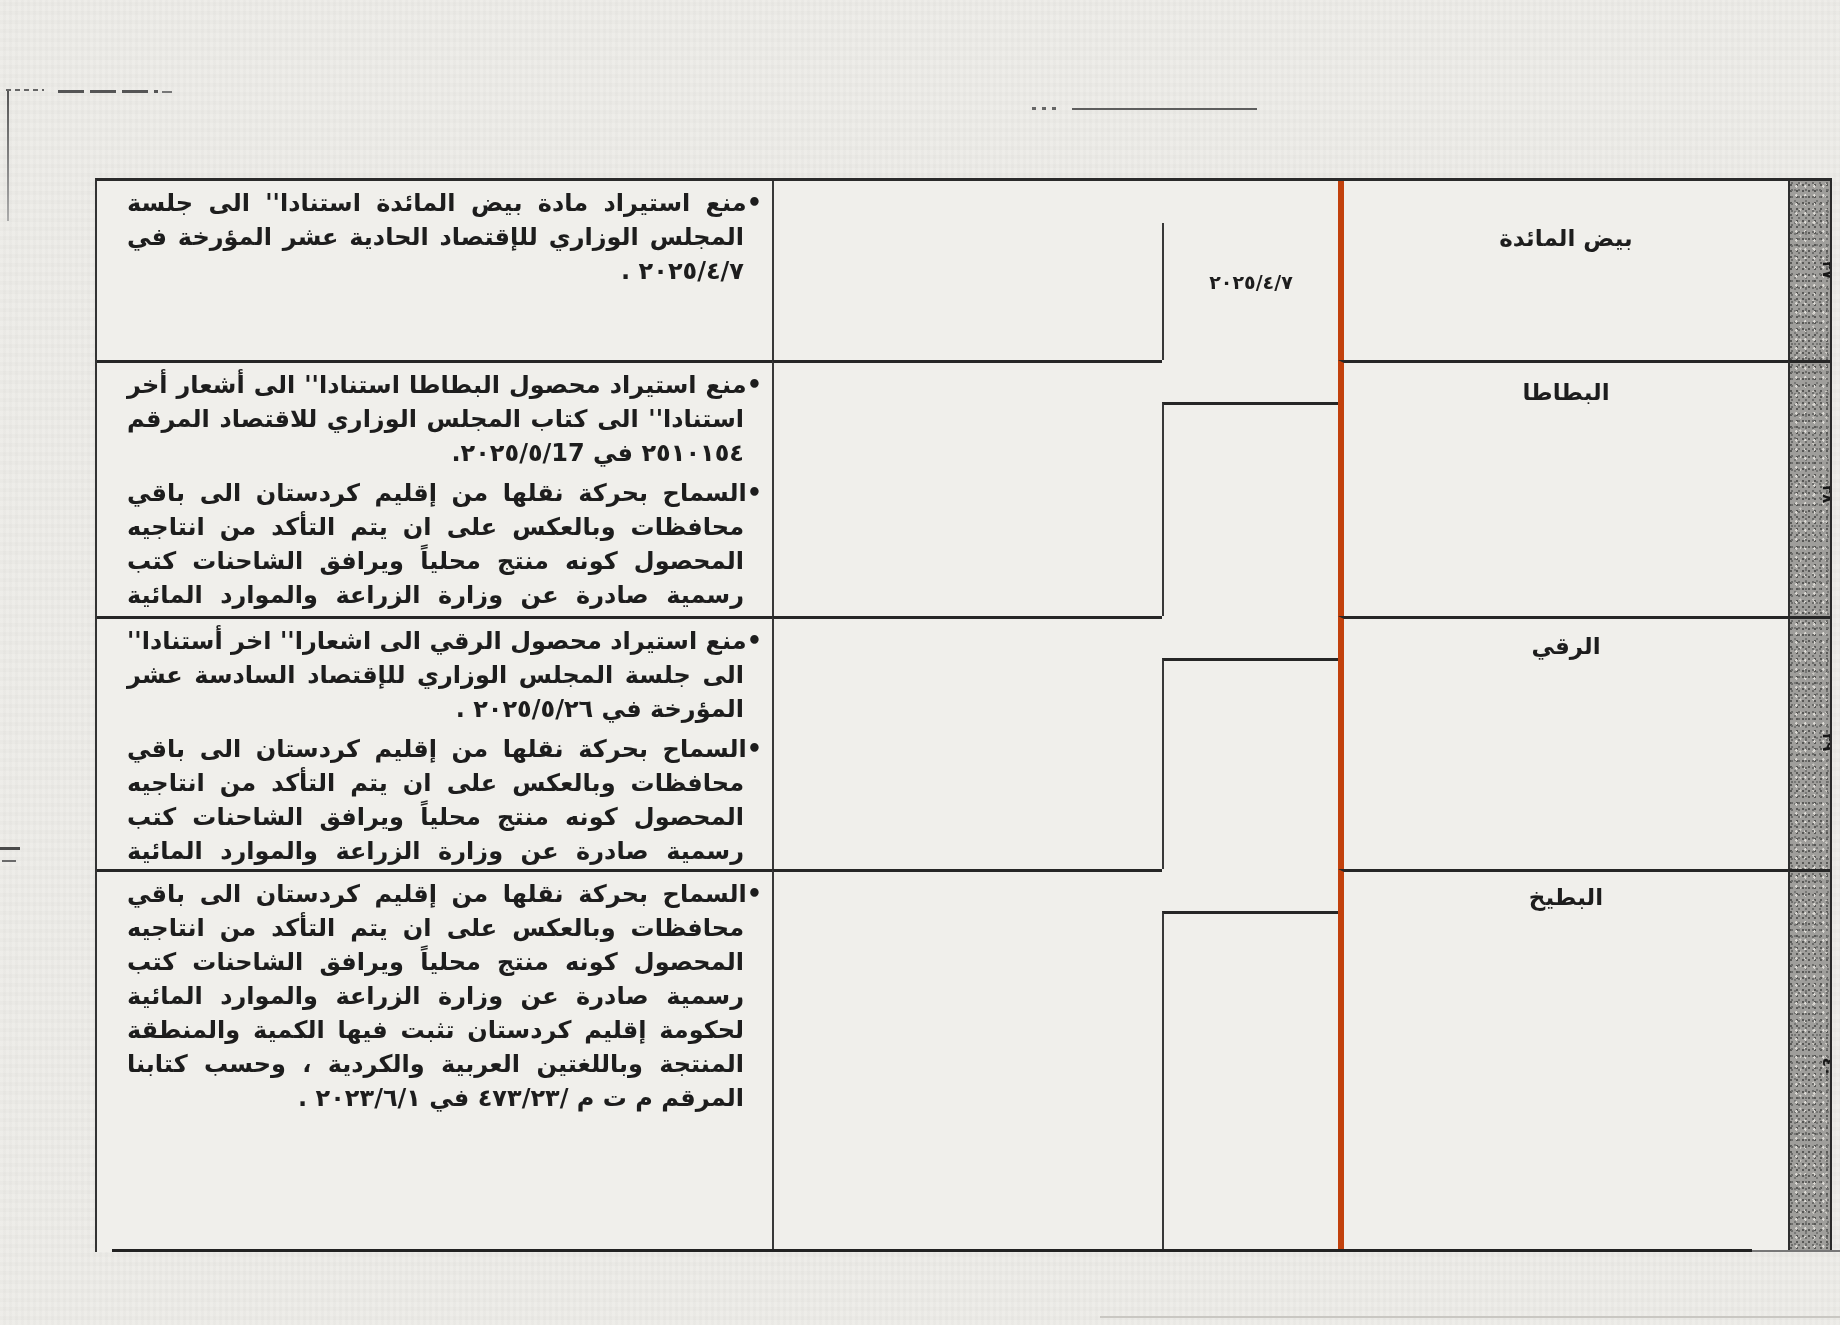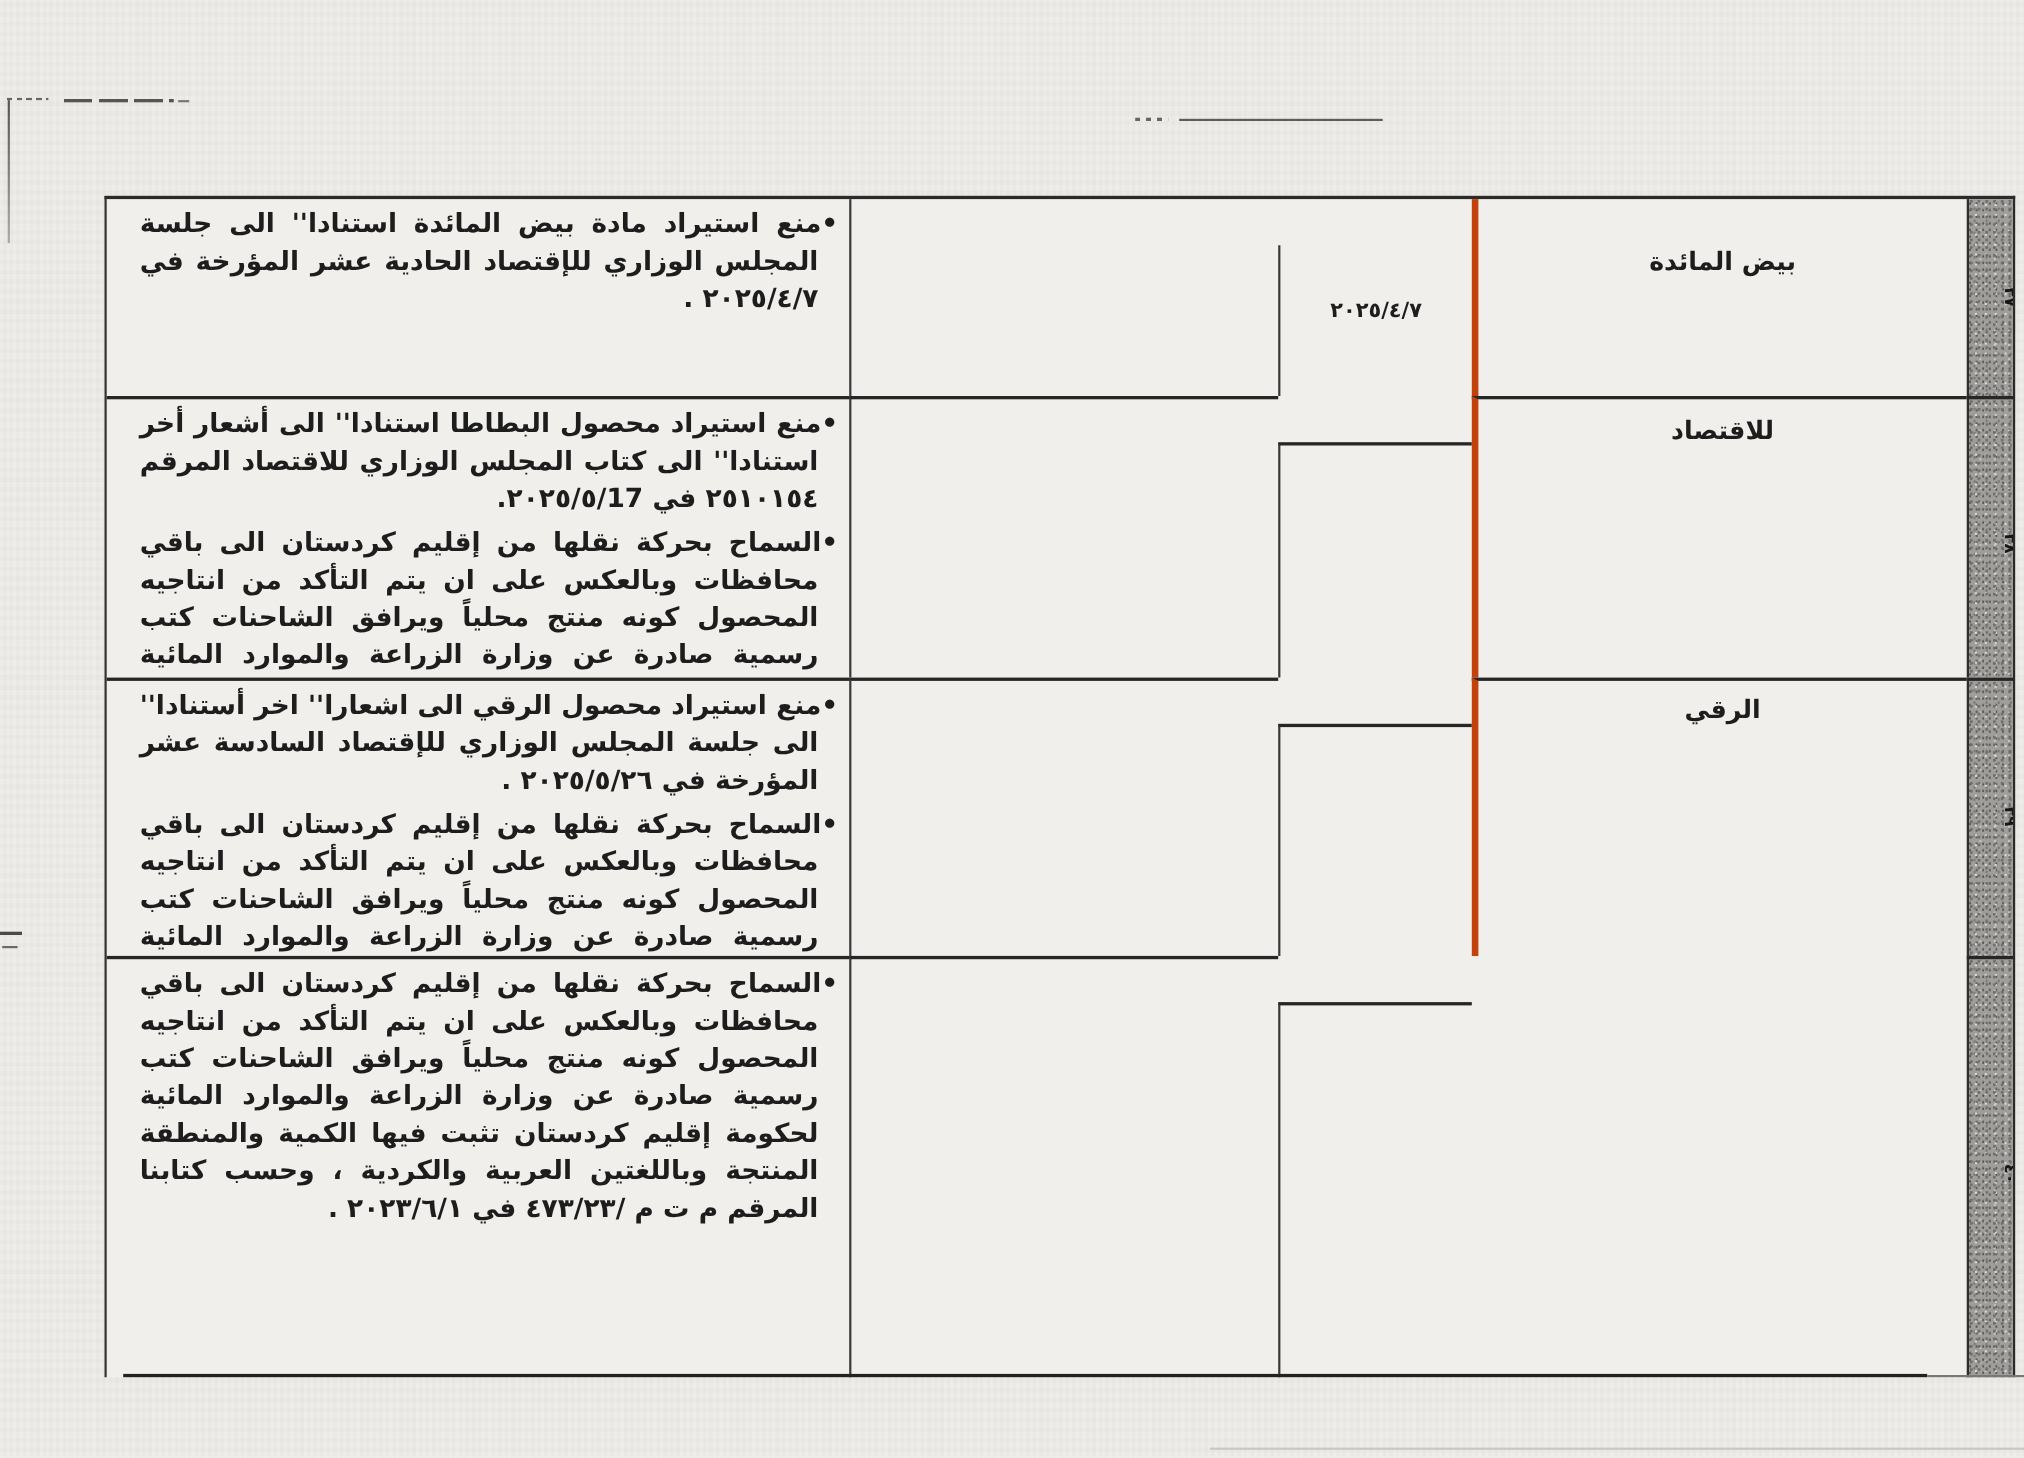--- a/index.html
+++ b/index.html
@@ -126,21 +126,21 @@
 
   <div class="cell c-details r2">
     <p>منع استيراد محصول البطاطا استنادا'' الى أشعار أخر استنادا'' الى كتاب المجلس الوزاري للاقتصاد المرقم ٢٥١٠١٥٤ في ٢٠٢٥/٥/17.</p>
     <p>السماح بحركة نقلها من إقليم كردستان  الى باقي محافظات وبالعكس على ان يتم التأكد من انتاجيه المحصول كونه منتج محلياً ويرافق الشاحنات كتب رسمية صادرة عن وزارة الزراعة والموارد المائية لحكومة إقليم كردستان تثبت فيها الكمية والمنطقة المنتجة وباللغتين العربية والكردية ، وحسب كتابنا المرقم م ت م /٤٧٣/٢٣ في ٢٠٢٣/٦/١ .</p>
   </div>
   <div class="cell c-empty r2"></div>
   <div class="cell c-date r2">
     <span></span>
   </div>
   <div class="cell c-product r2">
-    <span>للاقتصاد</span>
+    <span>البطاطا</span>
   </div>
   <div class="cell c-num r2">
     <span class="rownum">٣٨</span>
   </div>
 
   <div class="cell c-details r3">
     <p>منع استيراد محصول الرقي الى اشعارا'' اخر أستنادا'' الى جلسة المجلس الوزاري للإقتصاد السادسة عشر المؤرخة في ٢٠٢٥/٥/٢٦ .</p>
     <p>السماح بحركة نقلها من إقليم كردستان  الى باقي محافظات وبالعكس على ان يتم التأكد من انتاجيه المحصول كونه منتج محلياً ويرافق الشاحنات كتب رسمية صادرة عن وزارة الزراعة والموارد المائية لحكومة إقليم كردستان تثبت فيها الكمية والمنطقة المنتجة وباللغتين العربية والكردية ، وحسب كتابنا المرقم م ت م /٤٧٣/٢٣ في ٢٠٢٣/٦/١ .</p>
   </div>
   <div class="cell c-empty r3"></div>
@@ -154,20 +154,23 @@
     <span class="rownum">٣٩</span>
   </div>
 
   <div class="cell c-details r4">
     <p>السماح بحركة نقلها من إقليم كردستان  الى باقي محافظات وبالعكس على ان يتم التأكد من انتاجيه المحصول كونه منتج محلياً ويرافق الشاحنات كتب رسمية صادرة عن وزارة الزراعة والموارد المائية لحكومة إقليم كردستان تثبت فيها الكمية والمنطقة المنتجة وباللغتين العربية والكردية ، وحسب كتابنا المرقم م ت م /٤٧٣/٢٣ في ٢٠٢٣/٦/١ .</p>
   </div>
   <div class="cell c-empty r4"></div>
   <div class="cell c-date r4">
     <span></span>
   </div>
+  <div class="cell c-product r4">
+    <span>البطيخ</span>
+  </div>
   <div class="cell c-num r4">
     <span class="rownum">٤٠</span>
   </div>
 
 </div>
 
 <div class="art bottom-rule"></div>
 <div class="art bottom-rule-ext"></div>
 <div class="art bottom-faint"></div>
 

